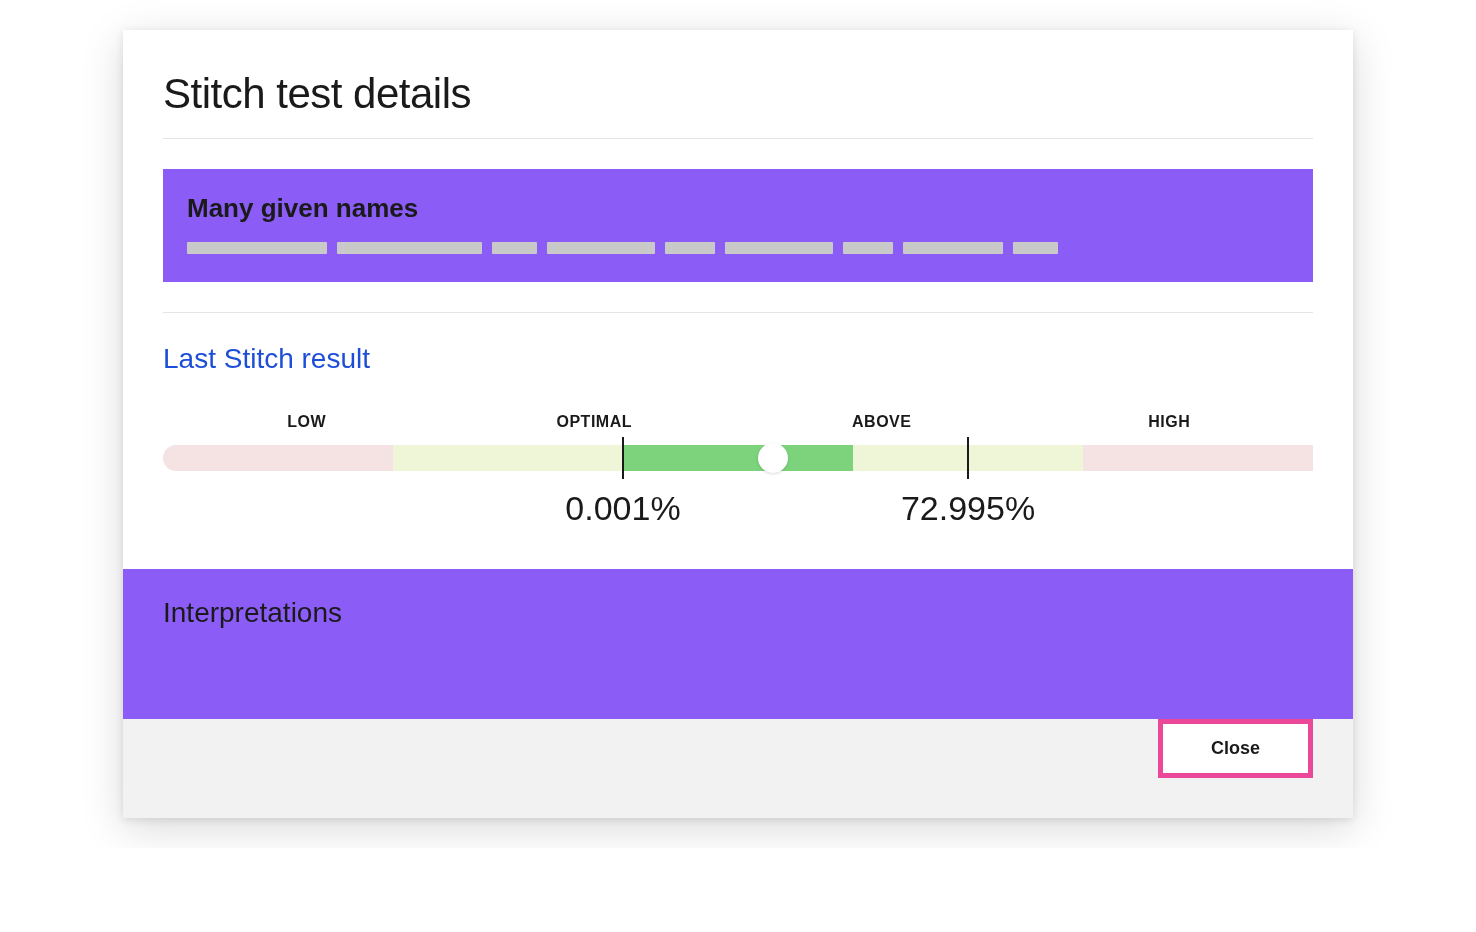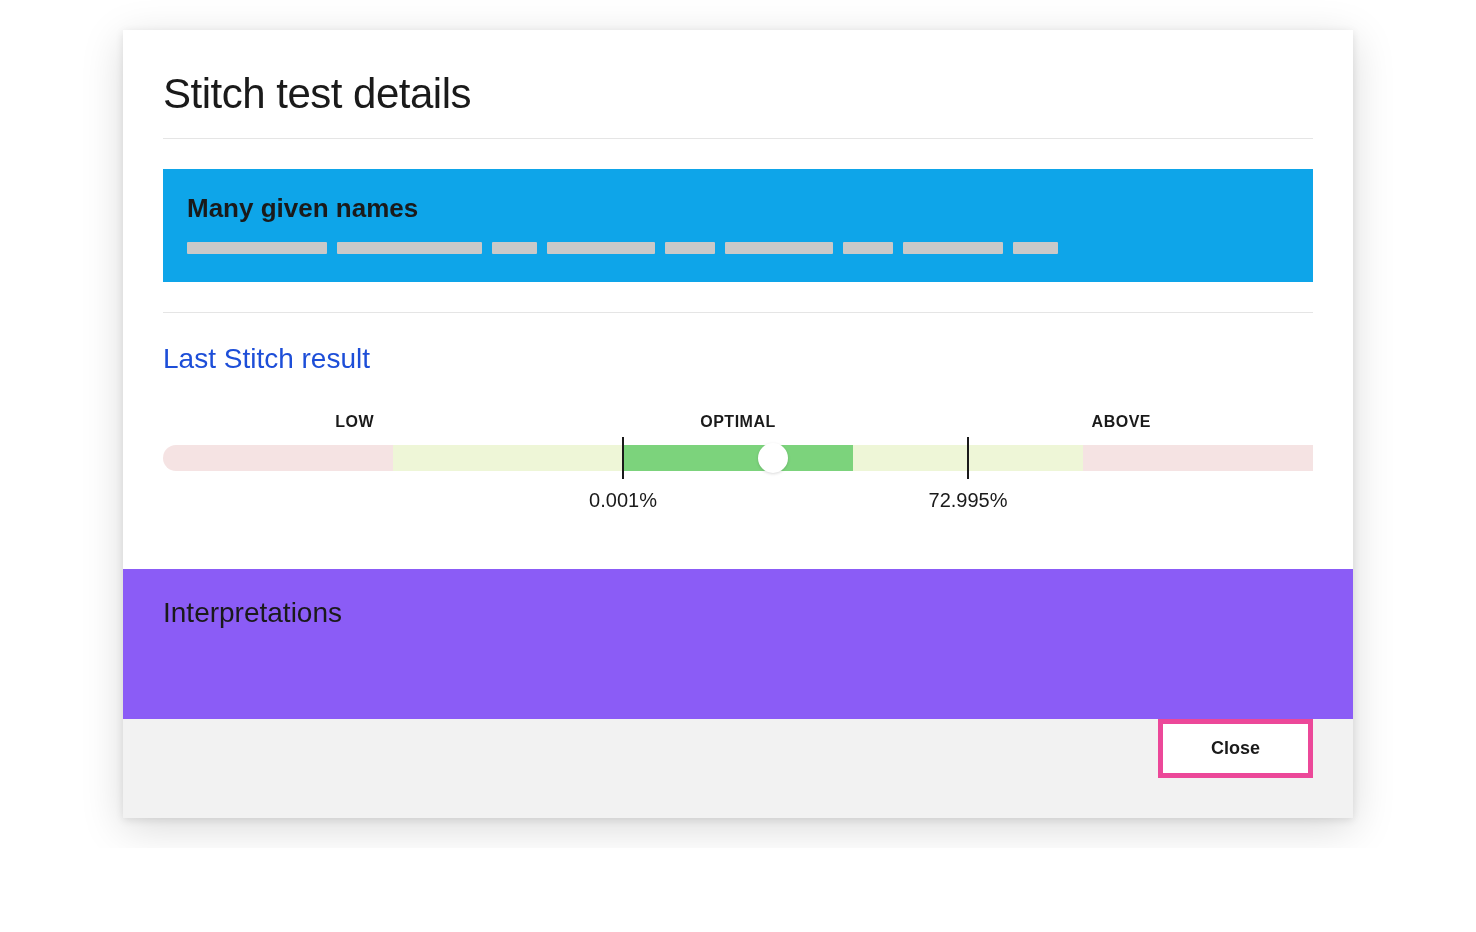--- a/index.html
+++ b/index.html
@@ -31,21 +31,21 @@
       color: #1a1a1a;
       letter-spacing: -0.5px;
     }
     .divider {
       height: 1px;
       background: #e5e5e5;
       margin: 0 40px;
     }
     .names-section {
       margin: 30px 40px 30px 40px;
-      background: #0ea5e9;
+      background: #8b5cf6;
       padding: 24px 24px 28px 24px;
     }
     .names-label {
       font-size: 26px;
       font-weight: 700;
       color: #1a1a1a;
       margin-bottom: 18px;
     }
     .placeholder-row {
       display: flex;
@@ -131,21 +131,21 @@
     }
     .gauge-values {
       display: flex;
       width: 100%;
       margin-top: 18px;
       position: relative;
       height: 30px;
     }
     .gauge-value {
       position: absolute;
-      font-size: 20px;
+      font-size: 34px;
       font-weight: 400;
       color: #1a1a1a;
       transform: translateX(-50%);
     }
     .val-left { left: 40%; }
     .val-right { left: 70%; }
     .interpretations-section {
       background: #8b5cf6;
       padding: 28px 40px 90px 40px;
       margin-top: 10px;
@@ -201,20 +201,21 @@
   <div class="divider"></div>
 
   <div class="result-section">
     <div class="result-label">Last Stitch result</div>
 
     <div class="gauge-container">
       <div class="gauge-labels">
         <div class="gauge-label">LOW</div>
         <div class="gauge-label">OPTIMAL</div>
         <div class="gauge-label">ABOVE</div>
+        <div class="gauge-label">HIGH</div>
       </div>
       <div class="gauge-bar">
         <div class="gauge-segment seg-low"></div>
         <div class="gauge-segment seg-below"></div>
         <div class="gauge-segment seg-optimal"></div>
         <div class="gauge-segment seg-above"></div>
         <div class="gauge-segment seg-high"></div>
         <div class="tick-mark tick-left"></div>
         <div class="tick-mark tick-right"></div>
         <div class="gauge-indicator" style="left: 53%;"></div>

